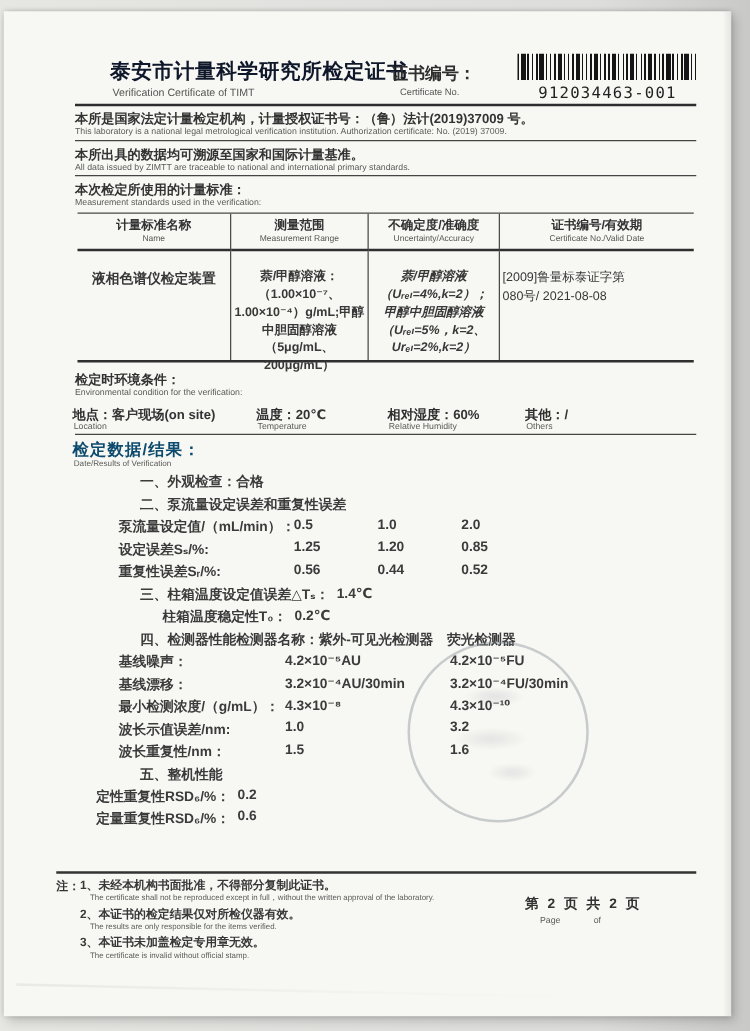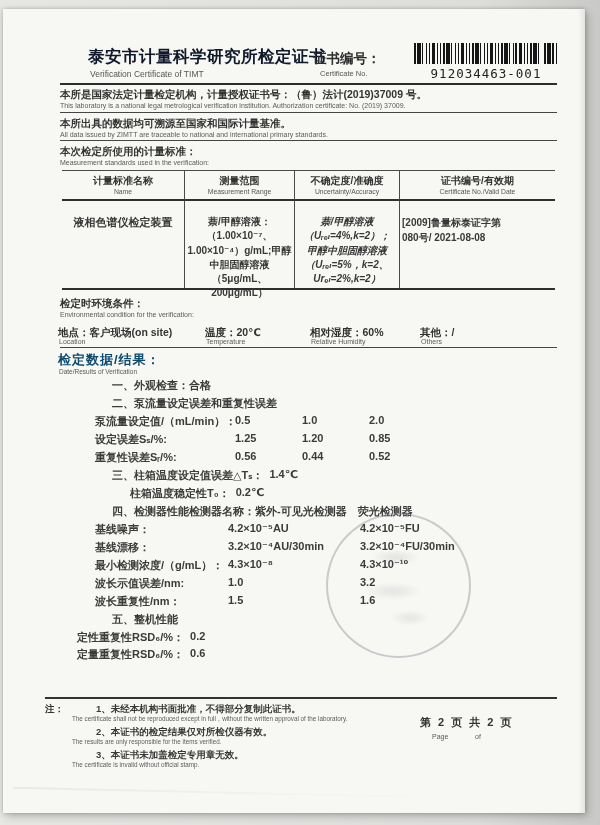--- a/index.html
+++ b/index.html
@@ -49,21 +49,21 @@
     border-top:1.5px solid #4a4a4a; border-bottom:2px solid #2f2f2f;
   }
   .hc { border-bottom:2px solid #2f2f2f; height:30px; text-align:center; padding-top:3px; }
   .hc .h1 { font-size:10px; font-weight:600; color:#333; line-height:13px; }
   .hc .h2 { font-size:6.8px; color:#555; line-height:9px; }
   .bc { height:87px; text-align:center; padding-top:14px; font-size:10px; font-weight:600; color:#383838; }
   .bc div { line-height:14.3px; }
   .cR { border-right:1px solid #4a4a4a; }
   .cell-name { font-size:11px; font-weight:700; }
   .cell-unc div { font-style:italic; }
-  .cell-cert { text-align:left; padding-left:2px; font-weight:700; }
+  .cell-cert { text-align:left; padding-left:2px; font-weight:400; }
   .cell-cert div { line-height:15px; }
 
   .envf { position:absolute; white-space:nowrap; }
   .envf .l { font-size:10.5px; font-weight:700; color:#2f2f2f; }
   .envf .v { font-size:10.5px; font-weight:600; color:#333; }
   .env-en { position:absolute; font-size:7px; color:#5a5a5a; }
 
   .res-head-cn { left:55px; top:342px; font-size:13px; font-weight:600; color:#0c4a6e; letter-spacing:1px; }
   .res-head-en { left:56px; top:359px; font-size:6.5px; color:#5a5a5a; }
 
@@ -84,21 +84,21 @@
     border:2.5px solid rgba(122,132,142,.38);
     background:
       radial-gradient(ellipse 34px 11px at 48% 30%, rgba(120,130,142,.16), transparent 70%),
       radial-gradient(ellipse 42px 13px at 46% 54%, rgba(120,130,142,.14), transparent 70%),
       radial-gradient(ellipse 28px 11px at 58% 73%, rgba(120,130,142,.14), transparent 70%);
     filter: blur(.5px);
   }
 
   .notes-label { left:42px; top:694px; font-size:9.5px; font-weight:600; color:#333; }
   .notes { left:61px; top:694px; width:330px; }
-  .note-cn { font-size:9.5px; font-weight:600; color:#383838; line-height:11px;margin-left:32px; }
+  .note-cn { font-size:9.5px; font-weight:600; color:#383838; line-height:11px; }
   .note-en { font-size:6.3px; color:#5c5c5c; line-height:8px; margin:1px 0 3px 8px; }
 
   .page-cn { left:417px; top:706px; font-size:11px; font-weight:700; color:#333; letter-spacing:2px; }
   .page-en1 { left:429px; top:724px; font-size:7px; color:#5a5a5a; }
   .page-en2 { left:472px; top:724px; font-size:7px; color:#5a5a5a; }
 
   .crease { left:10px; top:783px; width:470px; height:2px;
     background:linear-gradient(90deg, rgba(0,0,0,.06), rgba(0,0,0,.015) 60%, transparent);
     transform:rotate(1.3deg); }
 </style>

